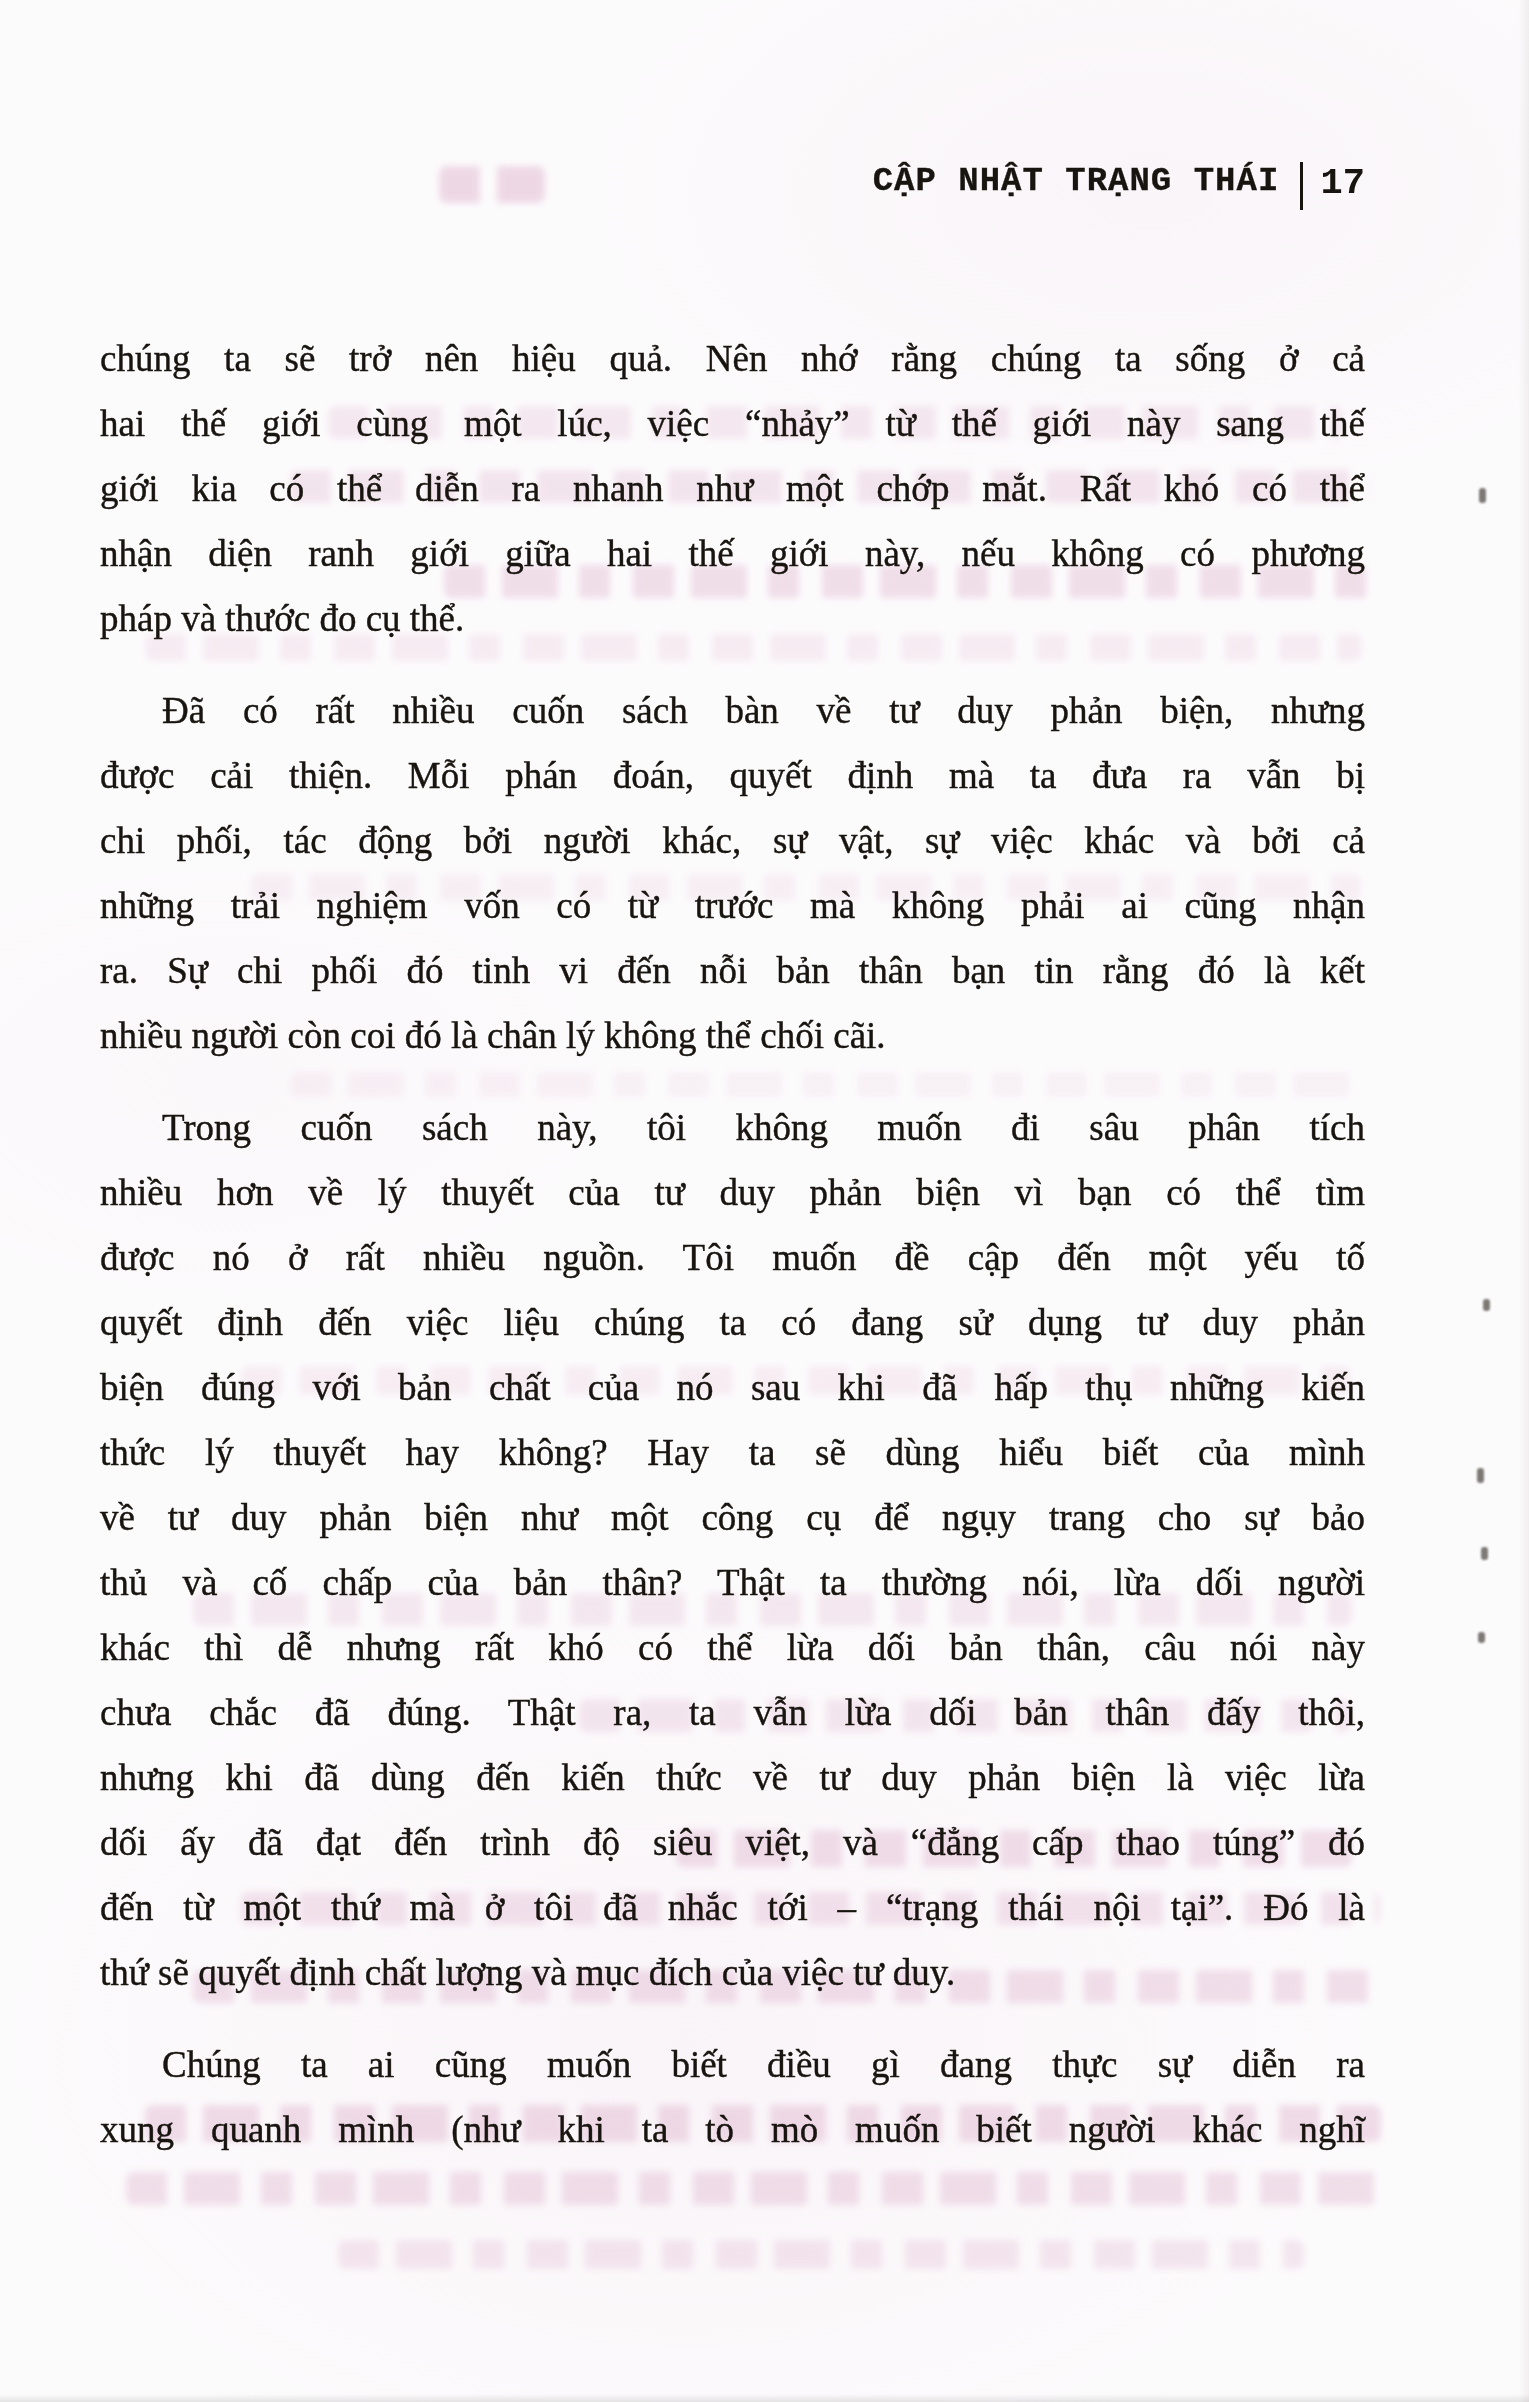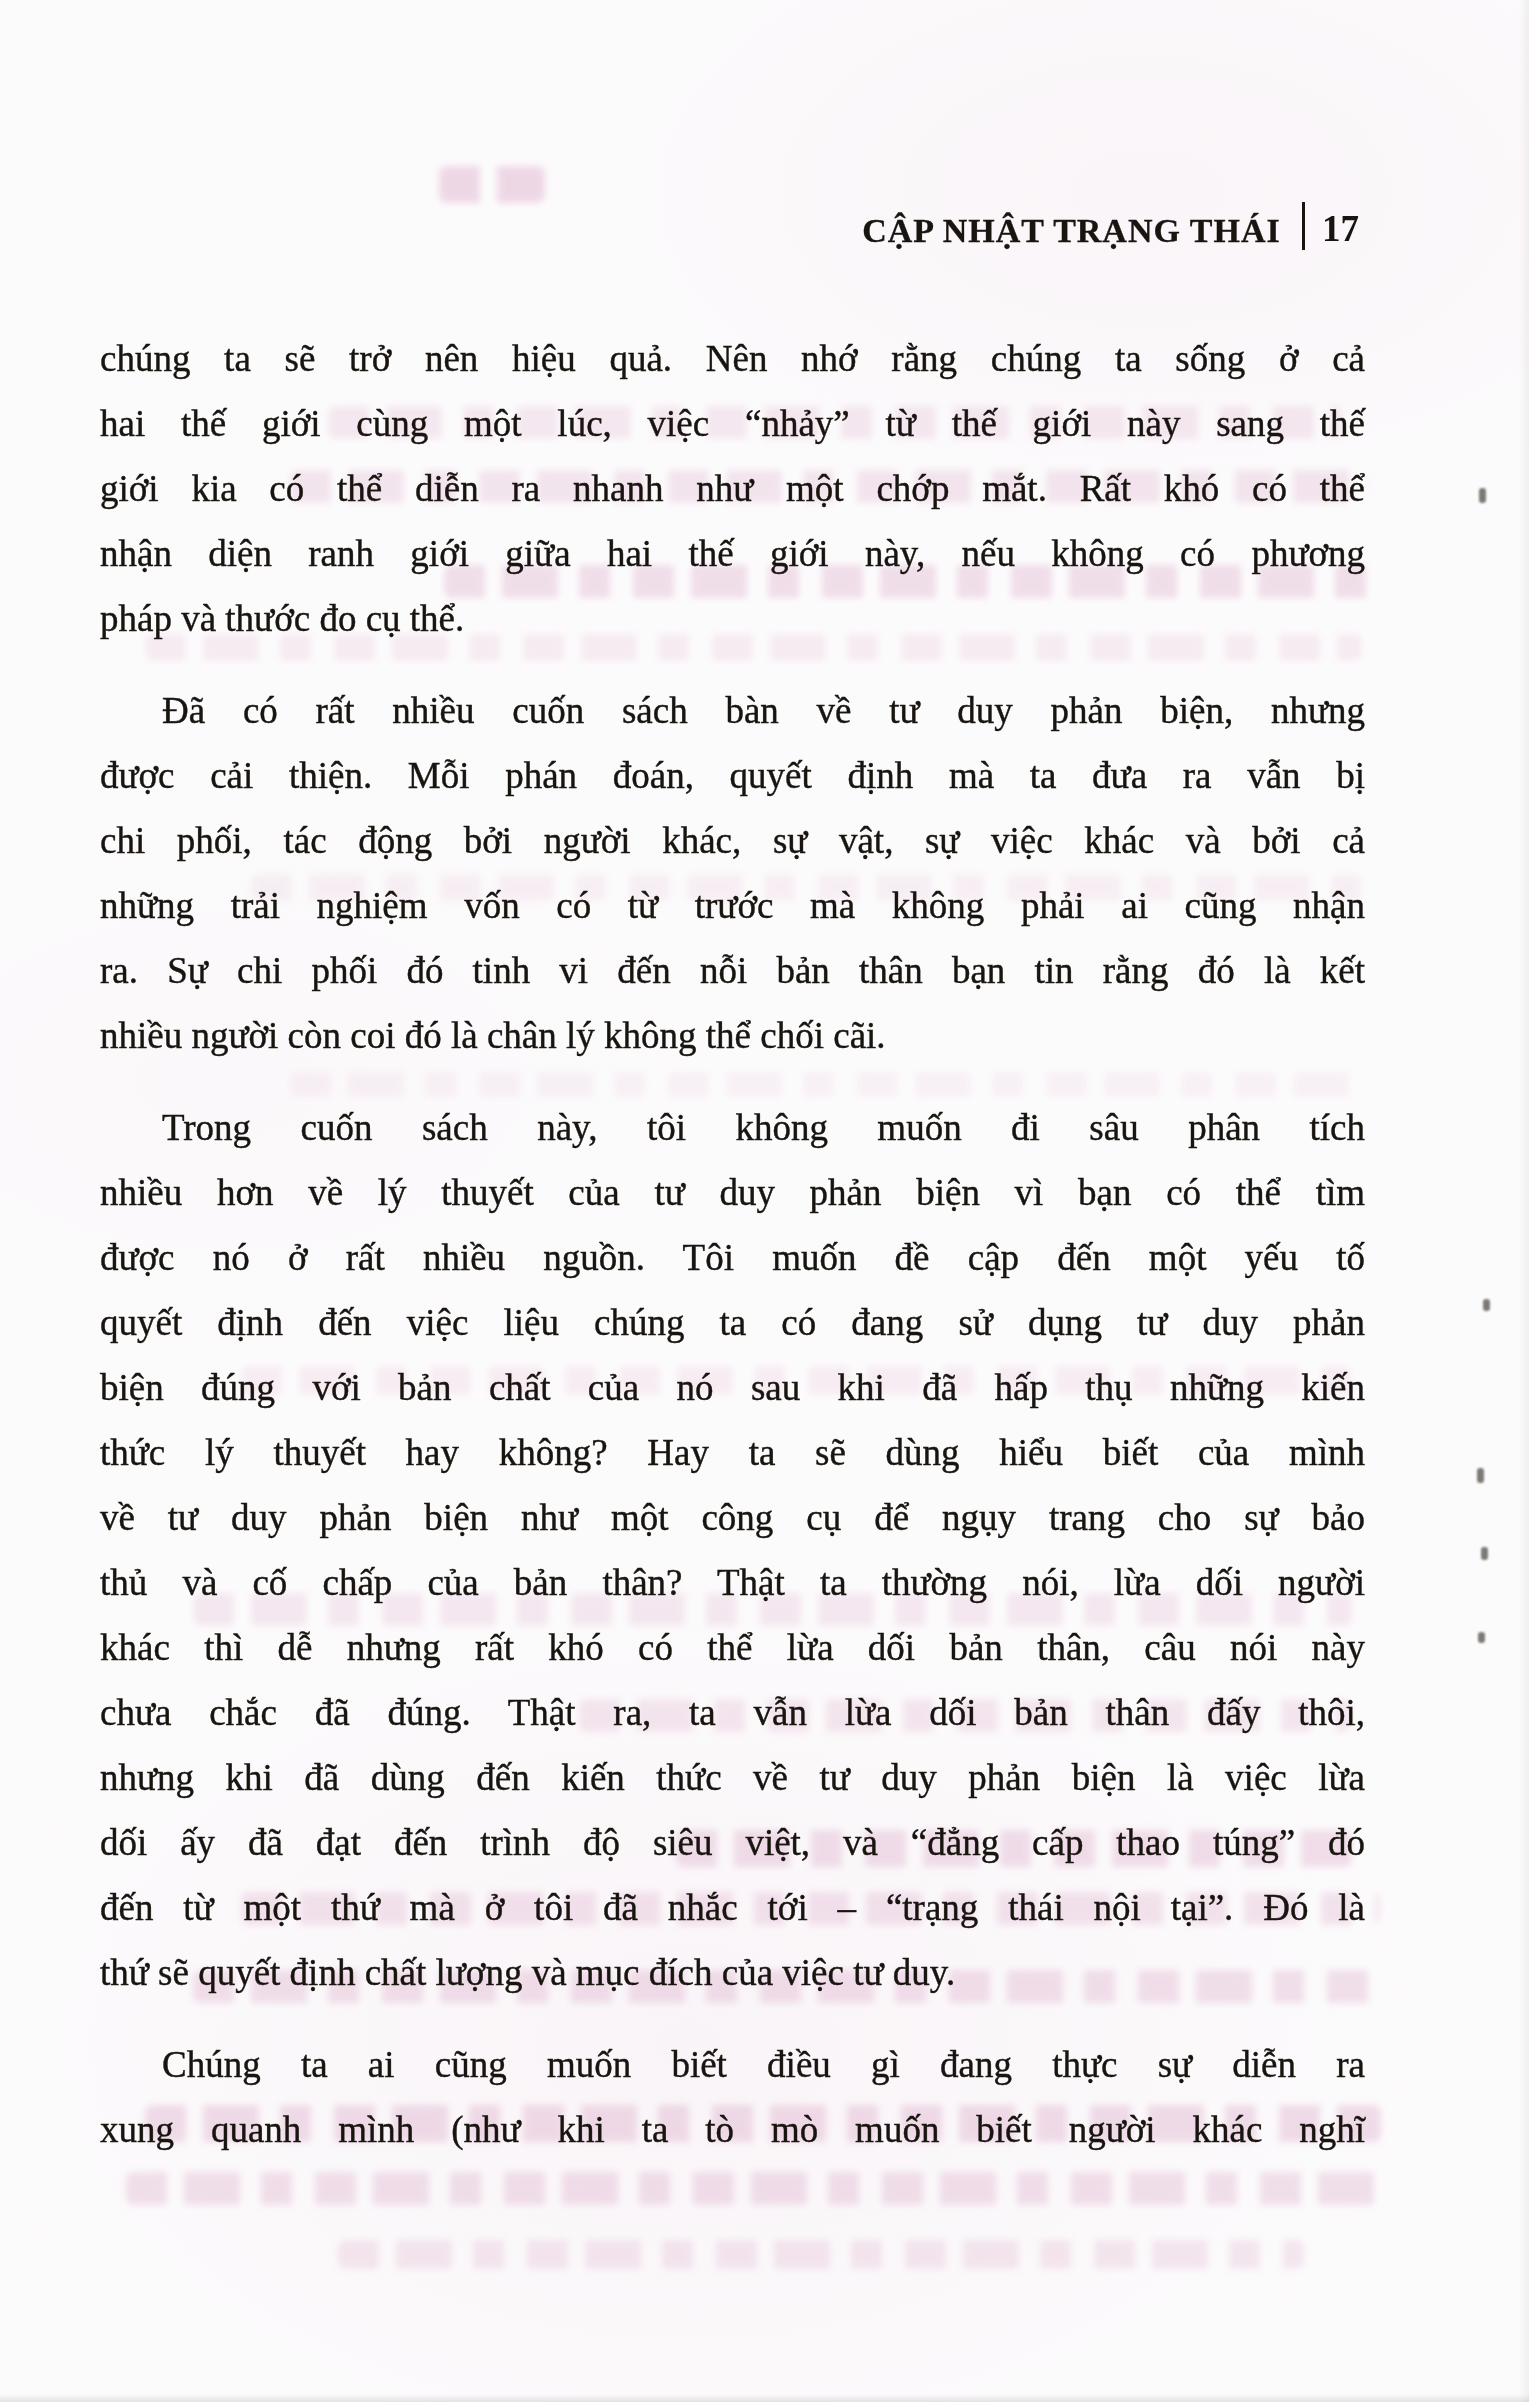--- a/index.html
+++ b/index.html
@@ -16,34 +16,35 @@
   .paper{
     position:relative;width:1529px;height:2402px;
     background:
       radial-gradient(ellipse 869px 483px at 75% 8%, rgba(238,216,230,.18), transparent 70%),
       radial-gradient(ellipse 1062px 676px at 45% 85%, rgba(240,220,232,.22), transparent 70%),
       radial-gradient(ellipse 676px 386px at 15% 45%, rgba(243,230,238,.15), transparent 70%),
       var(--paper);
   }
   
   .header{
-    position:absolute;top:162px;right:170px;
-    display:flex;align-items:flex-end;
+    position:absolute;top:162px;right:164px;
+    display:flex;align-items:flex-start;
     color:var(--text);
+    font-family:Liberation Mono, monospace;
   }
   .header .title{
     font-size:34px;font-weight:bold;letter-spacing:1px;
     -webkit-text-stroke:0.3px currentColor;
   }
   .header .sep{
     width:2.9px;height:48px;background:var(--text);
     margin:0 17.4px 0 21px;
   }
   .header .pagenum{
-    font-size:37px;font-weight:bold;margin-top:45px;
+    font-size:37px;font-weight:bold;
   }
   
   .body-text{
     position:absolute;left:100px;top:326px;width:1265px;
     font-size:37px;line-height:65px;color:var(--text);
     -webkit-text-stroke:0.4px currentColor;
     text-rendering:optimizeLegibility;
   }
   .para + .para{margin-top:27px;}
   .line{text-align:justify;text-align-last:justify;}

